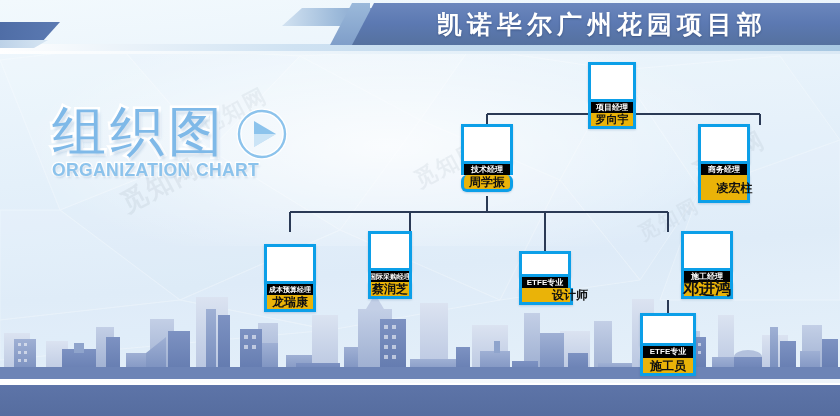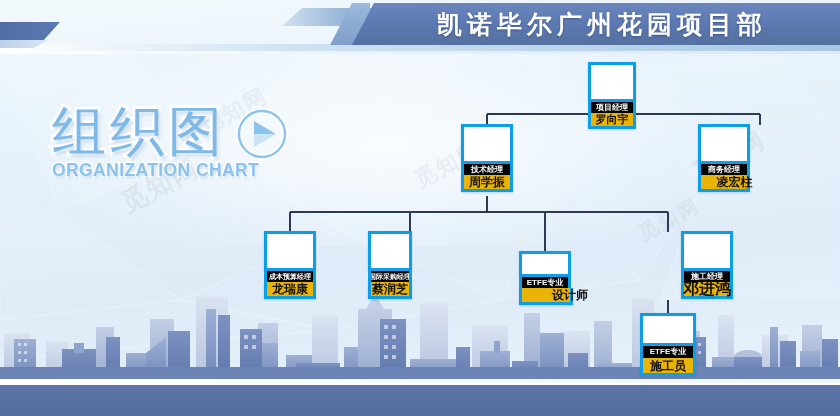--- a/index.html
+++ b/index.html
@@ -351,30 +351,30 @@
 
     <div class="node" style="left:588px;top:62px;width:48px;">
       <div class="photo" style="height:40px;"></div>
       <div class="role" style="height:11px;font-size:8px;">项目经理</div>
       <div class="name" style="height:16px;font-size:11px;">罗向宇</div>
     </div>
 
     <div class="node" style="left:461px;top:124px;width:52px;">
       <div class="photo" style="height:40px;"></div>
       <div class="role" style="height:11px;font-size:8px;">技术经理</div>
-      <div class="name" style="height:17px;font-size:12px;">周学振</div>
+      <div class="name" style="height:17px;font-size:12px;border-radius:6px;">周学振</div>
     </div>
 
     <div class="node" style="left:698px;top:124px;width:52px;">
       <div class="photo" style="height:40px;"></div>
       <div class="role" style="height:11px;font-size:8px;">商务经理</div>
-      <div class="name" style="height:17px;font-size:12px;padding-left:21px;">凌宏柱</div>
-    </div>
-
-    <div class="node" style="left:264px;top:231px;width:52px;">
+      <div class="name" style="height:28px;font-size:12px;padding-left:21px;">凌宏柱</div>
+    </div>
+
+    <div class="node" style="left:264px;top:244px;width:52px;">
       <div class="photo" style="height:40px;"></div>
       <div class="role" style="height:11px;font-size:7px;">成本预算经理</div>
       <div class="name" style="height:17px;font-size:12px;">龙瑞康</div>
     </div>
 
     <div class="node" style="left:368px;top:231px;width:44px;">
       <div class="photo" style="height:40px;"></div>
       <div class="role" style="height:11px;font-size:7px;">国际采购经理</div>
       <div class="name" style="height:17px;font-size:12px;">蔡润芝</div>
     </div>

